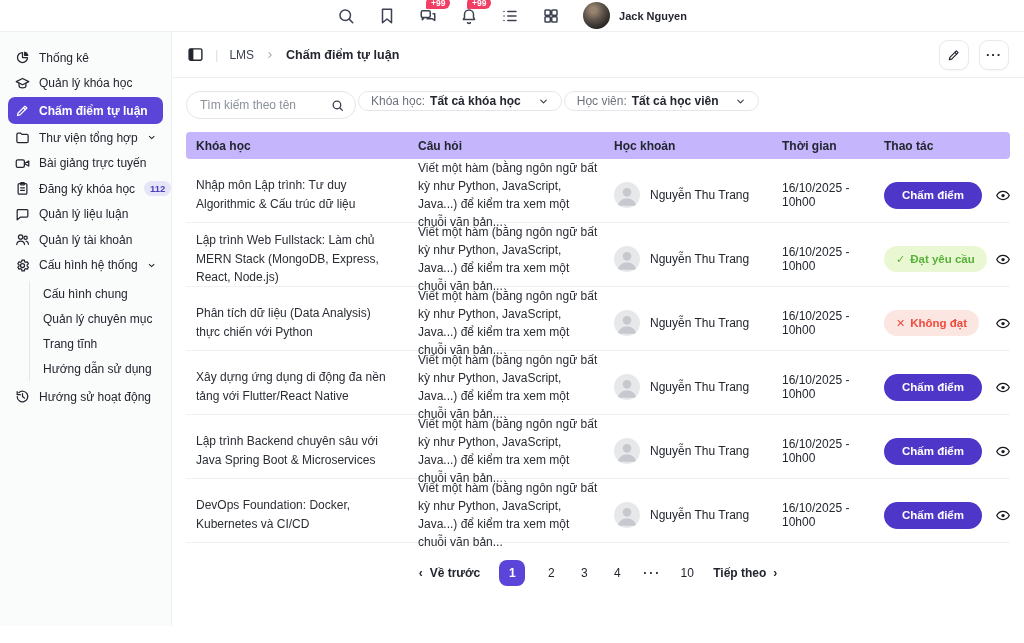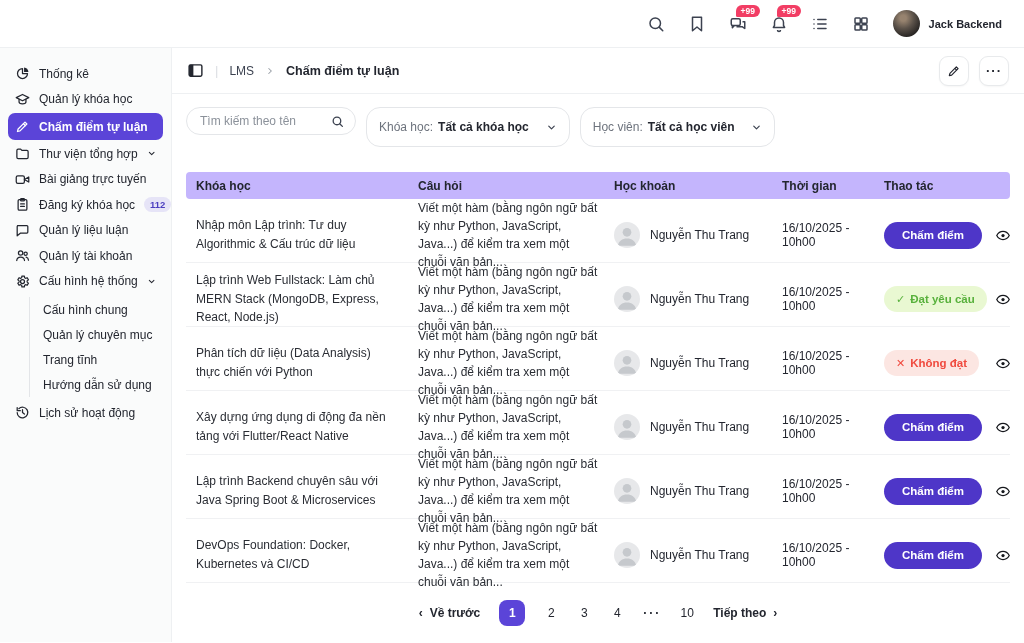--- a/index.html
+++ b/index.html
@@ -1,22 +1,22 @@
 <!DOCTYPE html>
 <html><head>
 <meta charset="utf-8">
 <style>
   *{box-sizing:border-box;margin:0;padding:0}
   html,body{width:1024px;height:643px;overflow:hidden;background:#fff;
     font-family:"Liberation Sans","DejaVu Sans",sans-serif;color:#23262f}
   svg{width:100%;height:100%;display:block}
 
   
-  .topbar{height:48px;border-bottom:1px solid #eef0f2;display:flex;align-items:center;
-    justify-content:flex-end;padding:0 22px;gap:23px;background:#fff}
+  .topbar{height:32px;border-bottom:1px solid #eef0f2;display:flex;align-items:center;
+    justify-content:center;padding:0 22px;gap:23px;background:#fff}
   .tb-ic{width:18px;height:18px;color:#3c4250;position:relative;display:flex;cursor:pointer}
   .badge-pill{position:absolute;top:-10px;left:7px;background:#f23d64;color:#fff;font-size:8.5px;
     font-weight:700;padding:2px 5px;border-radius:8px;border-bottom-left-radius:2px;line-height:1}
   .tb-user{display:flex;align-items:center;gap:9px;cursor:pointer}
   .avatar{width:27px;height:27px;border-radius:50%;
     background:radial-gradient(circle at 38% 30%,#97836f 12%,#5a5149 42%,#211f1e 80%)}
   .tb-name{font-size:11px;font-weight:700}
 
   
   .shell{display:flex;height:594px}
@@ -41,28 +41,28 @@
   .crumb-chev{width:10px;height:10px;color:#9aa0a8;display:flex}
   .crumb-cur{font-size:12.5px;font-weight:700}
   .crumb-actions{margin-left:auto;display:flex;gap:10px}
   .icon-btn{width:30px;height:30px;border:1px solid #e8eaec;border-radius:9px;background:#fff;
     display:flex;align-items:center;justify-content:center;color:#23262f;cursor:pointer;
     box-shadow:0 1px 2px rgba(0,0,0,.04)}
   .icon-btn svg{width:14px;height:14px}
   .icon-btn .dots{font-size:13px;font-weight:800;letter-spacing:1px;line-height:1}
 
   .content{padding:13px 14px 0;display:flex;flex-direction:column;flex:1}
-  .filters{display:flex;gap:10px;margin-bottom:25px}
+  .filters{display:flex;gap:2px;margin-bottom:13px}
   .search-box{width:170px;height:28px;border:1px solid #e4e6e9;border-radius:14px;display:flex;
     align-items:center;padding:0 11px 0 13px;gap:6px;background:#fff}
   .search-box input{border:0;outline:0;flex:1;font-size:12px;font-family:inherit;color:#23262f;
     background:transparent;min-width:0}
   .search-box input::placeholder{color:#8b919a}
   .search-ic{width:13px;height:13px;color:#3c4250;flex:none;display:flex}
-  .select-pill{height:40px;border:1px solid #e4e6e9;border-radius:14px;display:flex;align-items:center;
+  .select-pill{height:20px;border:1px solid #e4e6e9;border-radius:14px;display:flex;align-items:center;
     padding:0 12px;gap:5px;font-size:12px;background:#fff;cursor:pointer;white-space:nowrap}
   .sel-label{color:#6d737d}
   .sel-value{font-weight:700}
   .sel-chev{width:11px;height:11px;display:flex;margin-left:12px;color:#3c4250}
 
   .grid{display:grid;grid-template-columns:222px 196px 168px 102px 110px 1fr;align-items:center}
   .t-head{background:#c4b5fd;border-radius:4px;height:27px;font-size:12px;font-weight:700;padding:0 10px}
   .t-row{height:64px;border-bottom:1px solid #f0f1f3;font-size:12px;padding:0 10px}
   .course{padding-right:24px;line-height:1.55;color:#2a2d34}
   .question{padding-right:16px;line-height:1.5;color:#2a2d34}
@@ -125,21 +125,21 @@
   <span class="tb-ic">
     <svg viewBox="0 0 24 24" fill="none" stroke="currentColor" stroke-width="2">
         <rect x="4" y="4" width="7" height="7" rx="1"></rect>
         <rect x="13" y="4" width="7" height="7" rx="1"></rect>
         <rect x="4" y="13" width="7" height="7" rx="1"></rect>
         <rect x="13" y="13" width="7" height="7" rx="1"></rect>
       </svg>
   </span>
   <span class="tb-user">
     <span class="avatar"></span>
-    <span class="tb-name">Jack Backend</span>
+    <span class="tb-name">Jack Nguyen</span>
   </span>
 </div>
 
 <div class="shell">
 
   <div class="sidebar">
     <div>
         <div class="side-item">
           <span class="s-ic">
             <svg viewBox="0 0 24 24" fill="none" stroke="currentColor" stroke-width="2" stroke-linecap="round" stroke-linejoin="round">
@@ -240,21 +240,21 @@
           <div class="side-sub-item">Hướng dẫn sử dụng</div>
         </div>
         <div class="side-item">
           <span class="s-ic">
             <svg viewBox="0 0 24 24" fill="none" stroke="currentColor" stroke-width="2" stroke-linecap="round" stroke-linejoin="round">
               <path d="M3.5 12a8.5 8.5 0 1 0 2.6-6.1"></path>
               <path d="M3.5 4v5h5"></path>
               <path d="M12 7.5V12l3 2.5"></path>
             </svg>
           </span>
-          <span>Lịch sử hoạt động</span>
+          <span>Hướng sử hoạt động</span>
         </div>
       </div>
   </div>
 
   <div class="main">
 
     <div class="crumb-bar">
       <span class="panel-ic">
         <svg viewBox="0 0 24 24" fill="none" stroke="currentColor" stroke-width="2">
             <rect x="3" y="4" width="18" height="16" rx="2"></rect>

